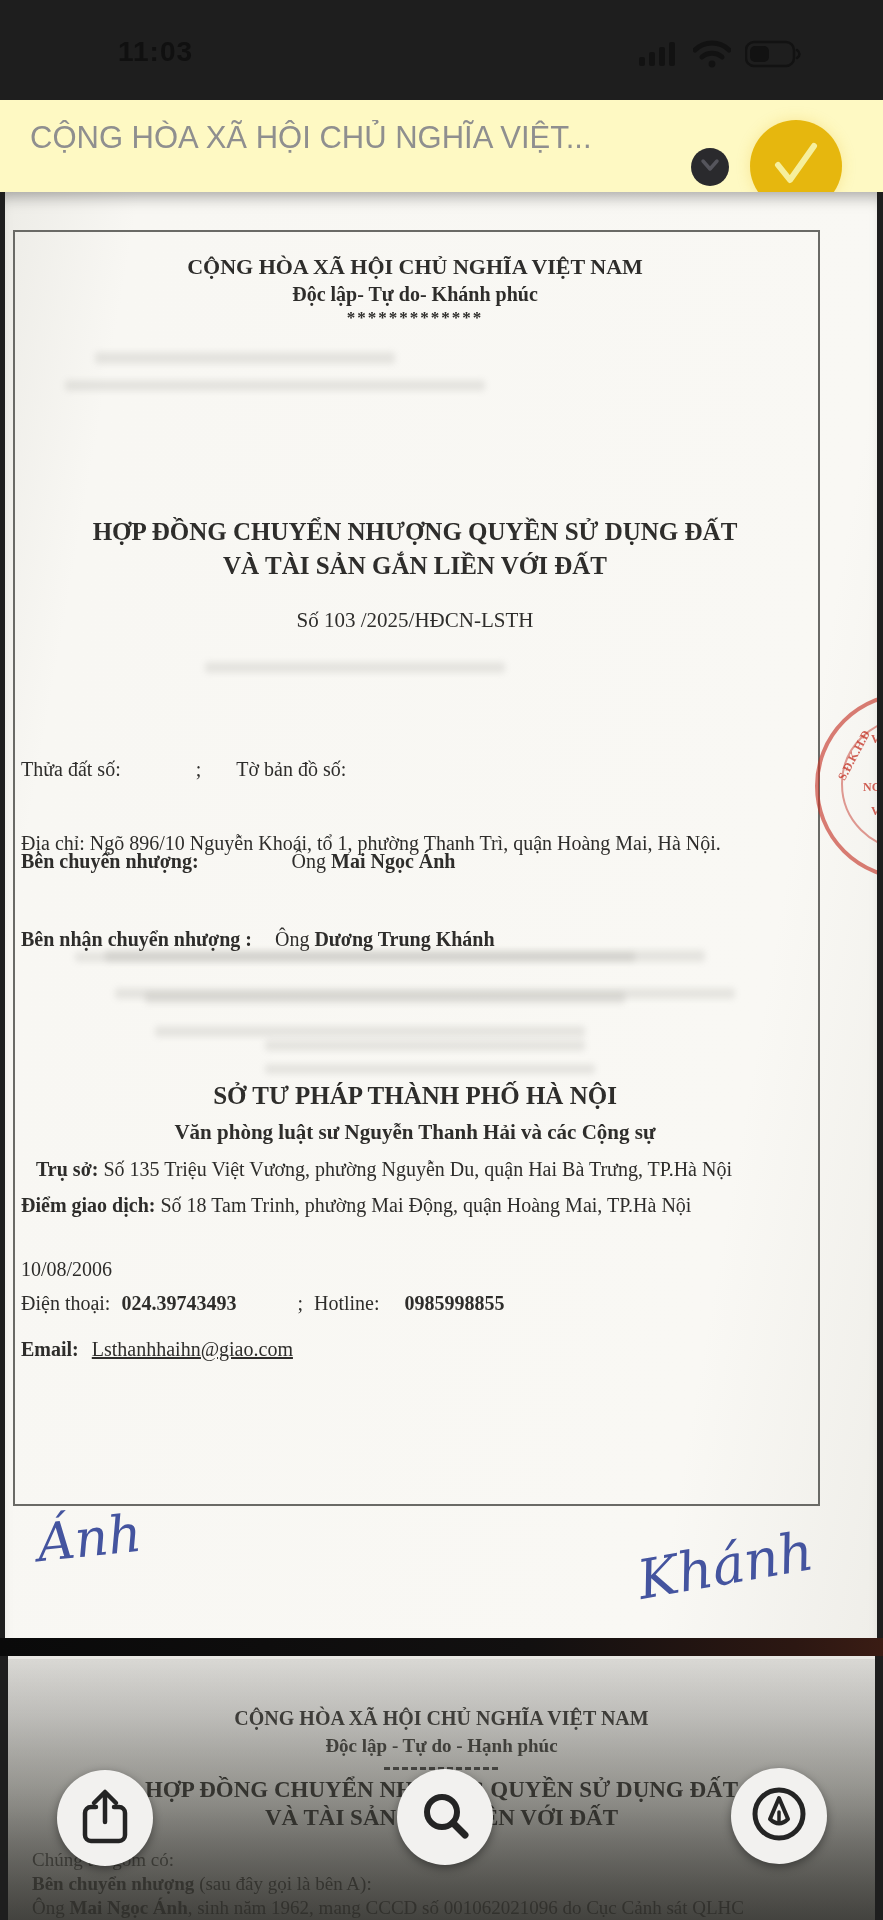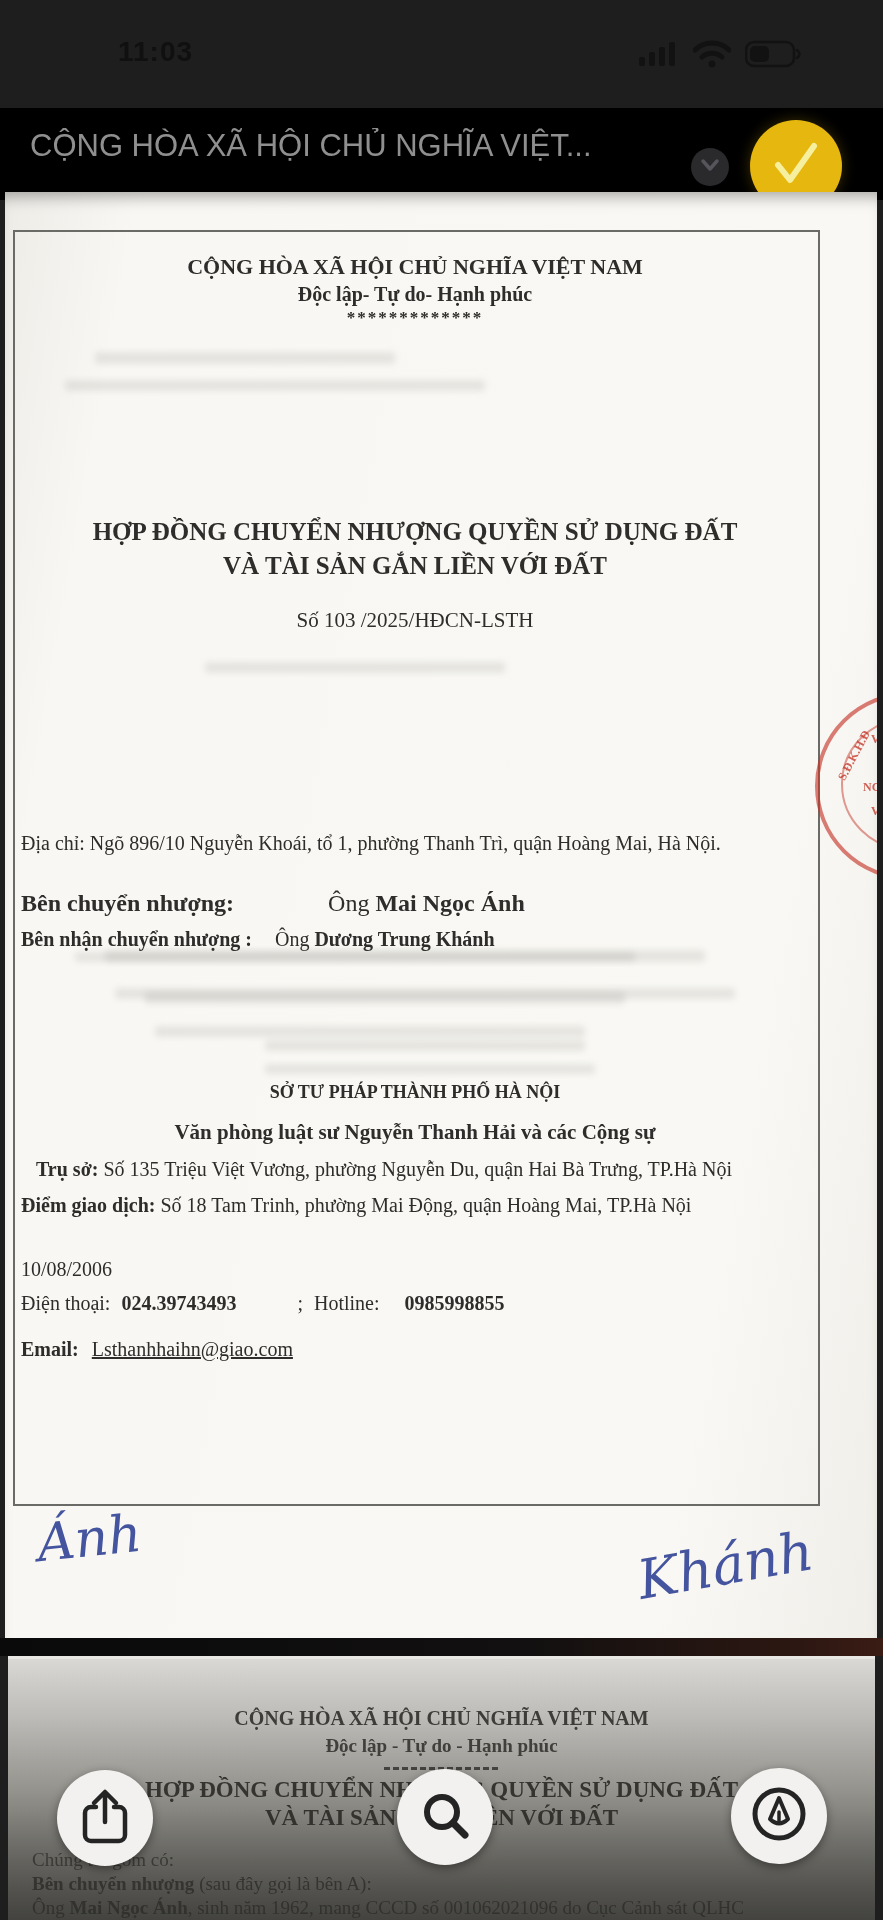--- a/index.html
+++ b/index.html
@@ -5,21 +5,21 @@
   html,body{margin:0;padding:0;}
   body{
     width:883px;height:1920px;position:relative;overflow:hidden;
     background:#1e1e1e;font-family:"Liberation Sans",sans-serif;
   }
   
   .statusbar{position:absolute;left:0;top:0;width:883px;height:95px;background:#1e1e1e;}
   .time{position:absolute;left:118px;top:36px;font-size:28px;font-weight:700;color:#101010;letter-spacing:1px;}
   .sticons{position:absolute;right:80px;top:40px;display:flex;gap:14px;align-items:center;}
   
-  .titlebar{position:absolute;left:0;top:108px;width:883px;height:92px;background:#000000;}
+  .titlebar{position:absolute;left:0;top:100px;width:883px;height:92px;background:#fef9c3;}
   .doc-title{position:absolute;left:30px;top:20px;width:630px;font-size:31px;color:#8f8f8f;
     white-space:nowrap;overflow:hidden;}
   .chev-btn{position:absolute;left:691px;top:148px;width:38px;height:38px;border-radius:50%;
     background:#2a2a2d;display:flex;align-items:center;justify-content:center;}
   .check-btn{position:absolute;left:750px;top:120px;width:92px;height:92px;border-radius:50%;
     background:#e6b70e;display:flex;align-items:center;justify-content:center;
     box-shadow:0 0 14px rgba(230,183,14,.25);}
   
   .page1{position:absolute;left:5px;top:192px;width:872px;height:1446px;
     background:linear-gradient(100deg,#edece7 0%,#f8f7f3 12%,#f9f8f4 80%,#efeee9 100%);
@@ -104,53 +104,58 @@
     <svg width="52" height="46" viewBox="0 0 52 46">
       <path d="M8 24 L20 39 L44 5" fill="none" stroke="#f6ef9d" stroke-width="6" stroke-linecap="round" stroke-linejoin="round"></path>
     </svg>
   </span>
 </div>
 
 <div class="page1">
   <div class="frame"></div>
 
   <div class="p1-line center bold" style="top:62px;font-size:22px;">CỘNG HÒA XÃ HỘI CHỦ NGHĨA VIỆT NAM</div>
-  <div class="p1-line center bold" style="top:91px;font-size:20px;">Độc lập- Tự do- Hạnh phúc</div>
+  <div class="p1-line center bold" style="top:91px;font-size:20px;">Độc lập- Tự do- Khánh phúc</div>
   <div class="p1-line center bold" style="top:116px;font-size:17px;letter-spacing:2px;">*************</div>
 
   <div class="ghost" style="left:90px;top:160px;width:300px;height:12px;"></div>
   <div class="ghost" style="left:60px;top:188px;width:420px;height:11px;"></div>
   <div class="ghost" style="left:200px;top:470px;width:300px;height:11px;"></div>
   <div class="ghost" style="left:100px;top:758px;width:600px;height:12px;"></div>
   <div class="ghost" style="left:140px;top:800px;width:480px;height:12px;"></div>
   <div class="ghost" style="left:260px;top:848px;width:320px;height:11px;"></div>
 
   <div class="p1-line center bold" style="top:326px;font-size:25px;">HỢP ĐỒNG CHUYỂN NHƯỢNG QUYỀN SỬ DỤNG ĐẤT</div>
   <div class="p1-line center bold" style="top:360px;font-size:25px;">VÀ TÀI SẢN GẮN LIỀN VỚI ĐẤT</div>
   <div class="p1-line center" style="top:416px;font-size:21px;">Số 103 /2025/HĐCN-LSTH</div>
 
+  <div class="p1-line" style="left:16px;top:566px;font-size:20px;">
+    <span>Thửa đất số:</span>
+    <span style="margin-left:70px;">;</span>
+    <span style="margin-left:30px;">Tờ bản đồ số:</span>
+  </div>
 
   <div class="p1-line" style="left:16px;top:640px;font-size:20px;">Địa chỉ: Ngõ 896/10 Nguyễn Khoái, tổ 1, phường Thanh Trì, quận Hoàng Mai, Hà Nội.</div>
 
-  <div class="p1-line" style="left:16px;top:698px;font-size:24px;">
+  <div class="p1-line" style="left:16px;top:658px;font-size:20px;">
     <span class="bold">Bên chuyển nhượng:</span>
     <span style="margin-left:88px;">Ông </span><span class="bold">Mai Ngọc Ánh</span>
   </div>
 
   <div class="p1-line" style="left:16px;top:736px;font-size:20px;">
     <span class="bold">Bên nhận  chuyển nhượng :</span>
     <span style="margin-left:18px;">Ông </span><span class="bold">Dương Trung Khánh</span>
   </div>
 
   <div class="ghost" style="left:70px;top:760px;width:560px;height:10px;"></div>
   <div class="ghost" style="left:110px;top:796px;width:620px;height:11px;"></div>
   <div class="ghost" style="left:150px;top:834px;width:430px;height:11px;"></div>
   <div class="ghost" style="left:260px;top:872px;width:330px;height:10px;"></div>
 
-  <div class="p1-line center bold" style="top:890px;font-size:18px;">SỞ TƯ PHÁP THÀNH PHỐ HÀ NỘI</div>
+  <div class="p1-line center bold" style="top:890px;font-size:25px;">SỞ TƯ PHÁP THÀNH PHỐ HÀ NỘI</div>
   <div class="p1-line center bold" style="top:928px;font-size:21px;">Văn phòng luật sư Nguyễn Thanh Hải và các Cộng sự</div>
 
   <div class="p1-line" style="left:16px;top:966px;font-size:20px;margin-left:15px;">
     <span class="bold">Trụ sở:</span><span> Số 135 Triệu Việt Vương, phường Nguyễn Du, quận Hai Bà Trưng, TP.Hà Nội</span>
   </div>
   <div class="p1-line" style="left:16px;top:1002px;font-size:20px;">
     <span class="bold">Điểm giao dịch:</span><span> Số 18 Tam Trinh, phường Mai Động, quận Hoàng Mai, TP.Hà Nội</span>
   </div>
   <div class="p1-line" style="left:16px;top:1066px;font-size:20px;">10/08/2006</div>
 

